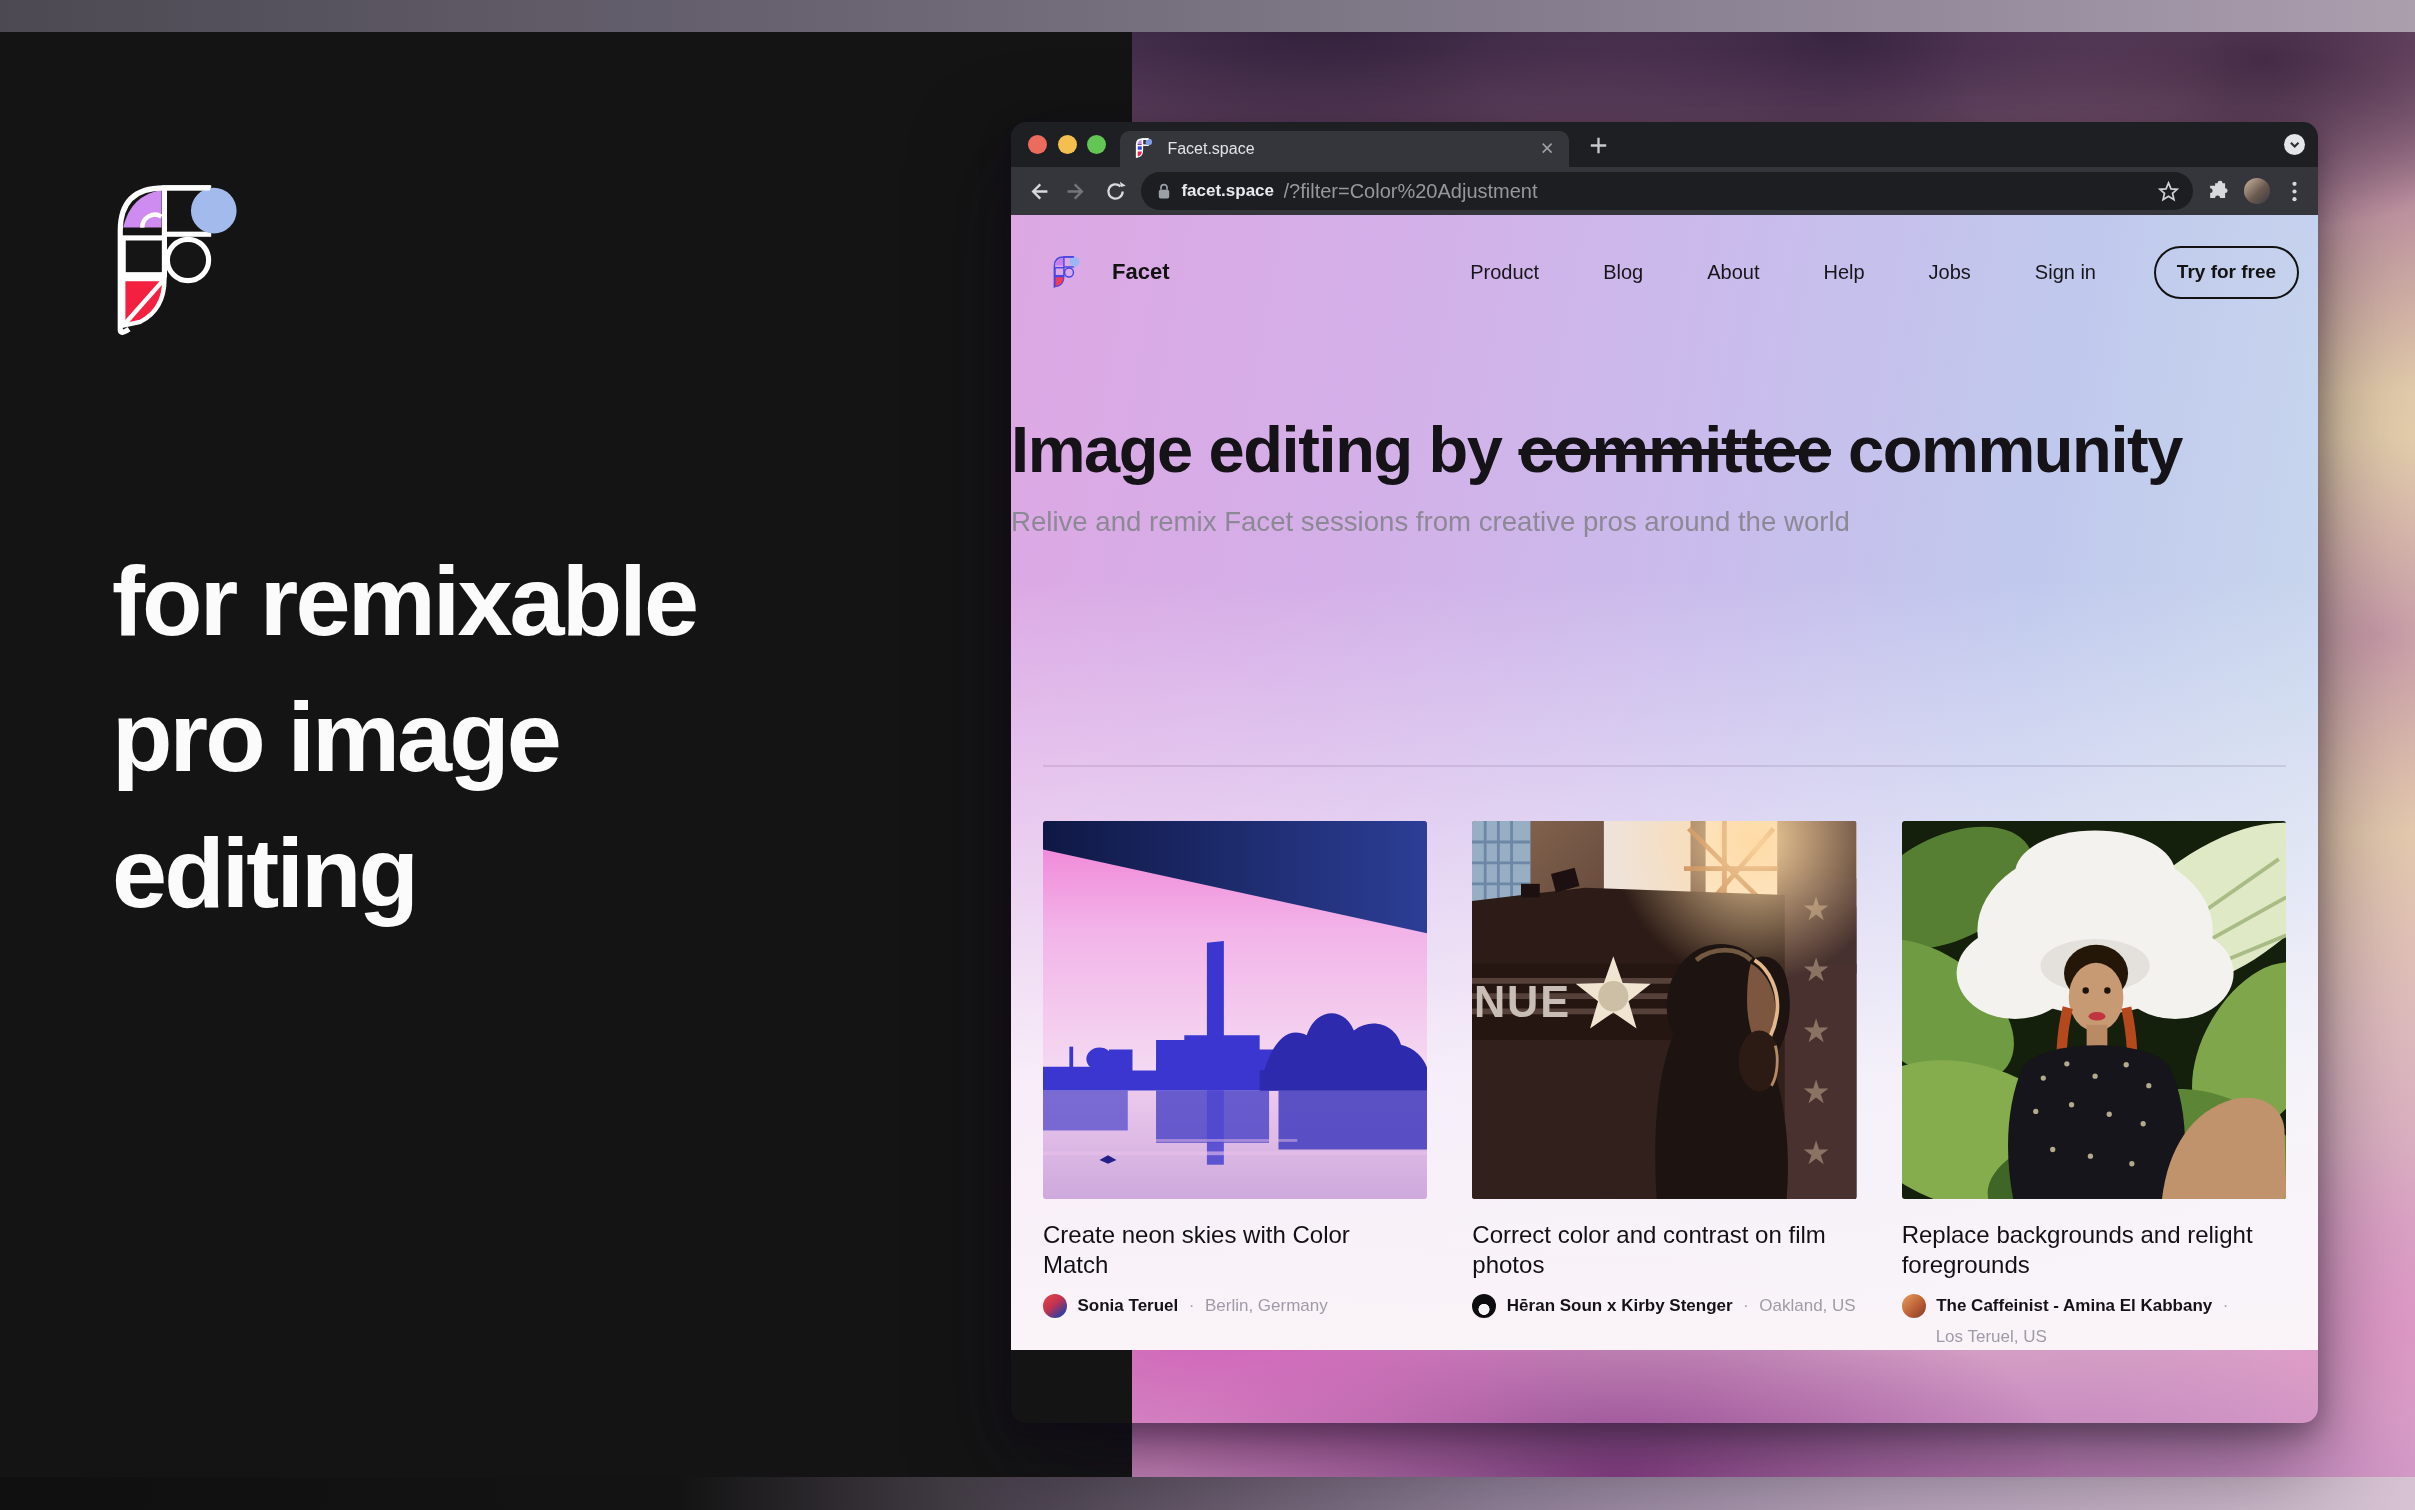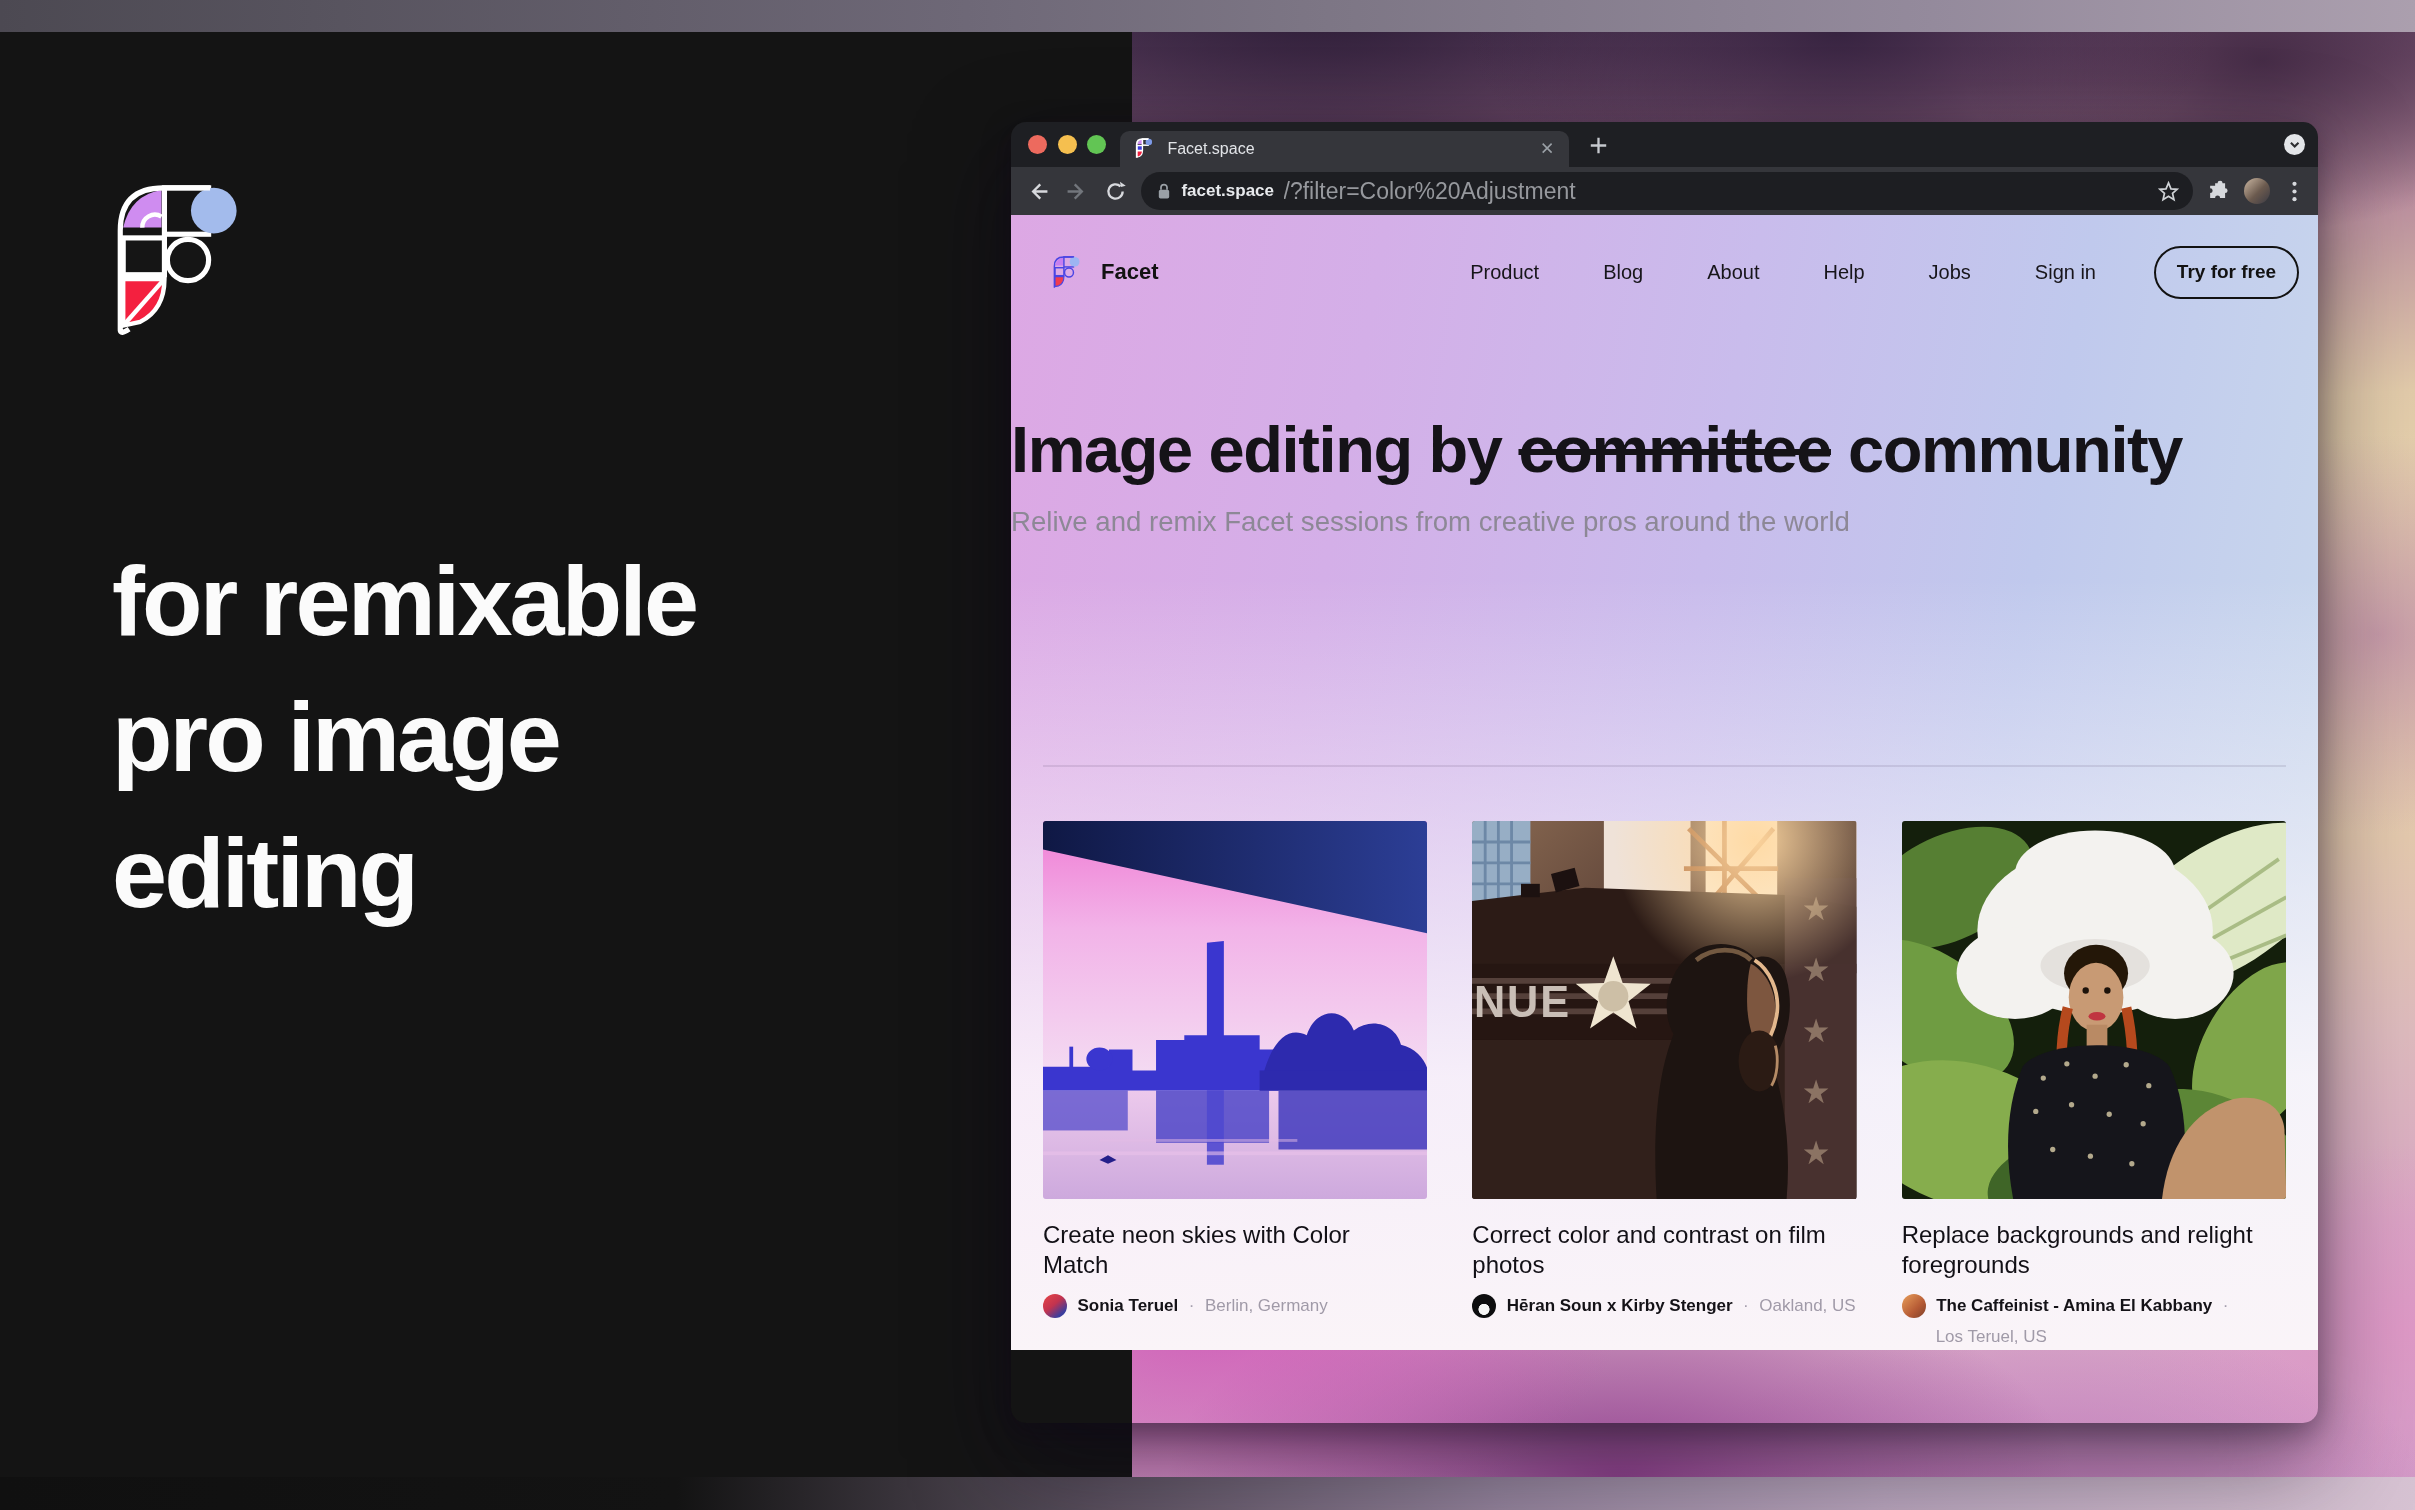--- a/index.html
+++ b/index.html
@@ -43,31 +43,31 @@
     border-radius:9.5px 9.5px 0 0;display:flex;align-items:center;padding:0 15px;box-sizing:border-box;}
   .tab-title{color:#e2e4e8;font-size:16px;margin-left:11.4px;flex:1;white-space:nowrap;overflow:hidden;}
   .newtab-btn{position:absolute;left:574px;top:9.5px;width:27px;height:27px;color:#c6c9ce;}
   .tabsearch-btn{position:absolute;right:13.3px;top:12.4px;width:21px;height:21px;border-radius:50%;
     background:#e3e5e9;display:flex;align-items:center;justify-content:center;}
   .toolbar{height:48px;background:#35363b;display:flex;align-items:center;padding:0 13.3px 0 15px;gap:13.3px;}
   .nav-ic{width:25px;height:25px;flex:0 0 auto;}
   .urlbar{flex:1;height:38px;background:#1d1e22;border-radius:21px;display:flex;align-items:center;
     padding:0 13.3px 0 15px;gap:9.5px;min-width:0;}
   .url-domain{color:#e8eaed;font-size:17px;font-weight:600;white-space:nowrap;}
-  .url-path{color:#96989d;font-size:23px;white-space:nowrap;overflow:hidden;flex:1;}
+  .url-path{color:#96989d;font-size:20px;white-space:nowrap;overflow:hidden;flex:1;}
   .avatar-toolbar{width:26px;height:26px;border-radius:50%;
     background:linear-gradient(135deg,#cdb9a4 0%,#6b5a4e 55%,#3a3a44 100%);flex:0 0 auto;}
   
   .page{position:relative;height:1135px;
     background:
       linear-gradient(to bottom, rgba(255,255,255,0) 0%, rgba(255,255,255,0) 32%, rgba(253,248,252,.85) 76%, #faf4f8 100%),
       linear-gradient(100deg,#dda8e4 0%,#d4afe8 25%,#c9bcec 50%,#c0c9ed 72%,#cbdbed 100%);}
   .site-nav{position:absolute;top:0;left:0;right:0;height:114px;display:flex;align-items:center;
     padding:0 19px 0 40px;box-sizing:border-box;}
-  .brand{display:flex;align-items:center;gap:14px;}
+  .brand{display:flex;align-items:center;gap:25px;}
   .brand-name{font-size:22px;font-weight:600;color:#121212;}
   .nav-links{display:flex;gap:64px;margin-left:auto;margin-right:58px;}
   .nav-link{font-size:20px;font-weight:500;color:#17151a;cursor:pointer;}
   .cta-btn{width:145px;height:53px;border:2.4px solid #121212;border-radius:27px;background:transparent;
     font-size:19px;font-weight:600;color:#121212;display:flex;align-items:center;justify-content:center;
     font-family:inherit;}
   .hero{position:absolute;top:197px;left:0;right:0;text-align:left;}
   .hero h1{margin:0;font-size:65px;font-weight:700;letter-spacing:-1.4px;color:#151318;}
   .strike{text-decoration:line-through;text-decoration-thickness:5.7px;margin:0 17px;}
   .hero-sub{margin-top:19px;font-size:27.6px;color:#8d8896;}

